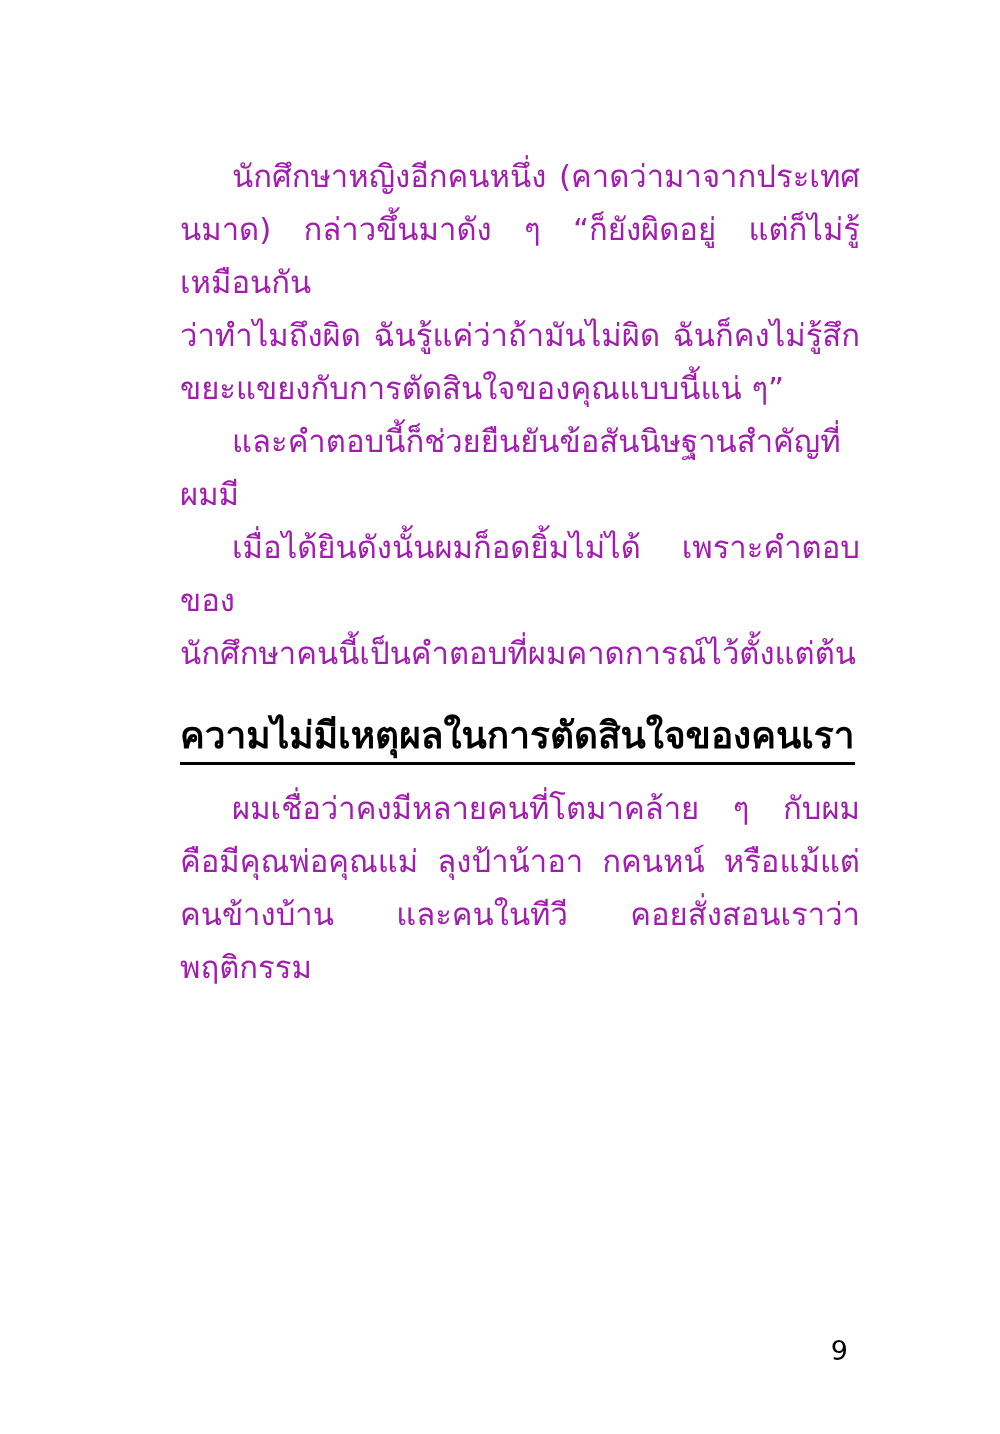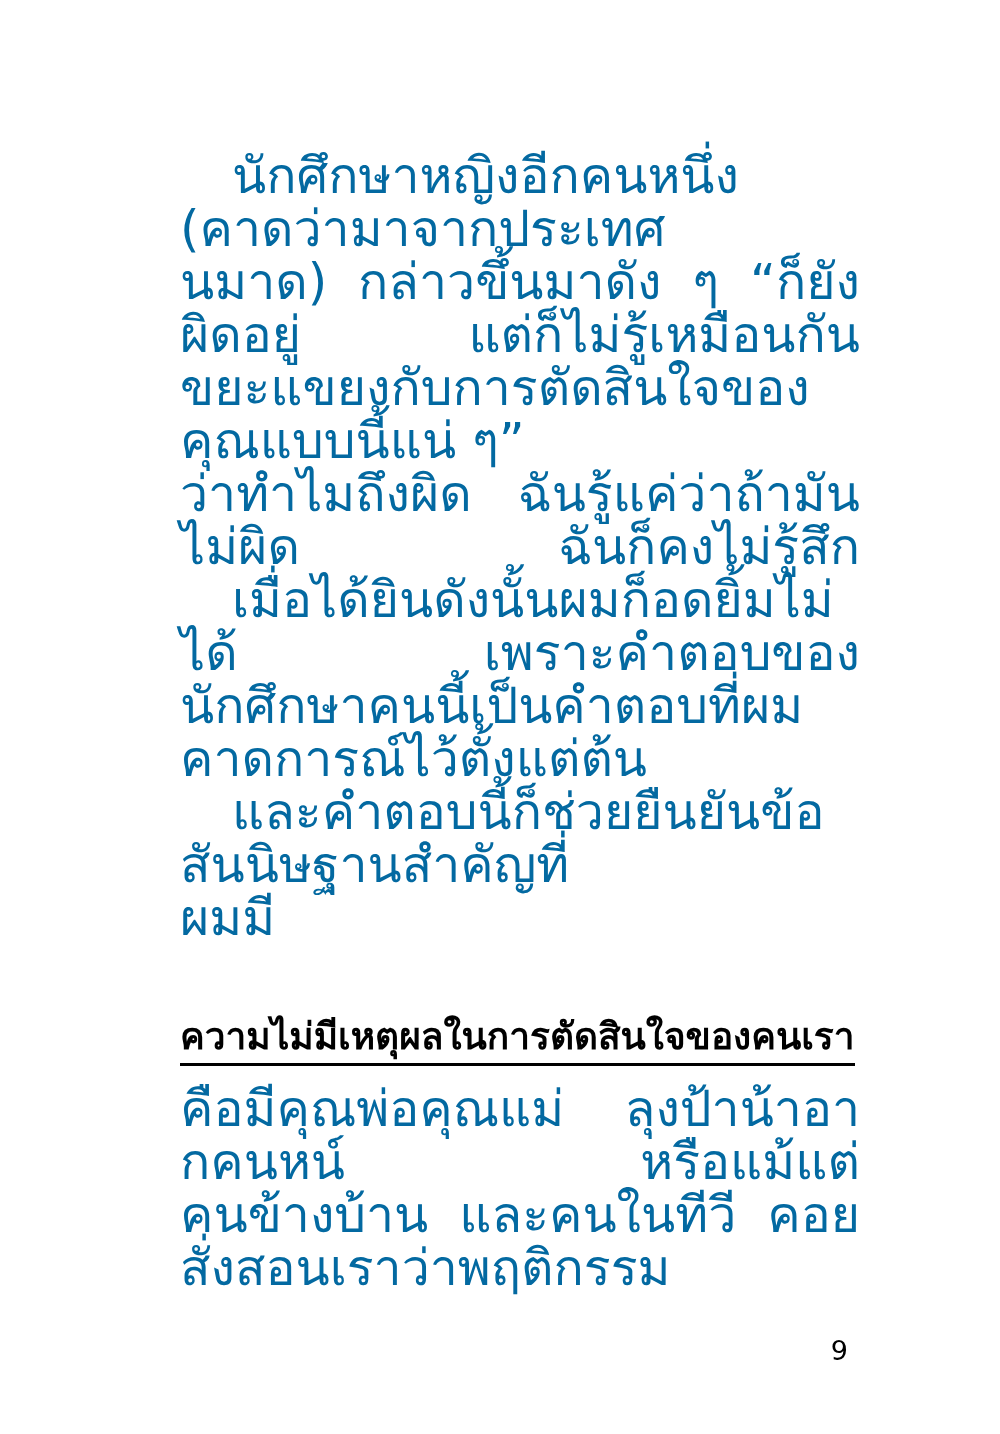--- a/index.html
+++ b/index.html
@@ -19,23 +19,23 @@
   .text-body {
     position: absolute;
     left: 180px;
     top: 150px;
     width: 680px;
   }
   .paragraph {
     margin: 0;
   }
   .line {
-    font-size: 50px;
+    font-size: 31px;
     line-height: 53px;
-    color: #0369a1;
+    color: #a21caf;
     letter-spacing: 0px;
   }
   .line.indent {
     text-indent: 52px;
   }
   .line.just {
     text-align: justify;
     text-align-last: justify;
   }
   .heading {
@@ -43,50 +43,50 @@
     margin-bottom: 14px;
     line-height: 50px;
   }
   .heading-text {
     display: inline-block;
     font-size: 37px;
     font-weight: bold;
     border-bottom: 3px solid #000000;
     padding-bottom: 4px;
     line-height: 44px;
-    margin-top: 36px;
   }
   .page-number {
     position: absolute;
     top: 1336px;
     right: 152px;
     font-size: 27px;
     line-height: 30px;
     color: #000000;
   }
 </style>
 </head>
 <body>
 
 <div class="page">
   <div class="text-body">
       <div class="paragraph">
         <div class="line indent just">นักศึกษาหญิงอีกคนหนึ่ง (คาดว่ามาจากประเทศ</div>
         <div class="line just">นมาด) กล่าวขึ้นมาดัง ๆ “ก็ยังผิดอยู่ แต่ก็ไม่รู้เหมือนกัน</div>
+        <div class="line just">ว่าทำไมถึงผิด ฉันรู้แค่ว่าถ้ามันไม่ผิด ฉันก็คงไม่รู้สึก</div>
         <div class="line">ขยะแขยงกับการตัดสินใจของคุณแบบนี้แน่ ๆ”</div>
-        <div class="line just">ว่าทำไมถึงผิด ฉันรู้แค่ว่าถ้ามันไม่ผิด ฉันก็คงไม่รู้สึก</div>
+      </div>
+      <div class="paragraph">
+        <div class="line indent just">และคำตอบนี้ก็ช่วยยืนยันข้อสันนิษฐานสำคัญที่</div>
+        <div class="line">ผมมี</div>
       </div>
       <div class="paragraph">
         <div class="line indent just">เมื่อได้ยินดังนั้นผมก็อดยิ้มไม่ได้ เพราะคำตอบของ</div>
         <div class="line">นักศึกษาคนนี้เป็นคำตอบที่ผมคาดการณ์ไว้ตั้งแต่ต้น</div>
       </div>
-      <div class="paragraph">
-        <div class="line indent just">และคำตอบนี้ก็ช่วยยืนยันข้อสันนิษฐานสำคัญที่</div>
-        <div class="line">ผมมี</div>
-      </div>
       <div class="heading"><span class="heading-text">ความไม่มีเหตุผลในการตัดสินใจของคนเรา</span></div>
       <div class="paragraph">
+        <div class="line indent just">ผมเชื่อว่าคงมีหลายคนที่โตมาคล้าย ๆ กับผม</div>
         <div class="line just">คือมีคุณพ่อคุณแม่ ลุงป้าน้าอา กคนหน์ หรือแม้แต่</div>
         <div class="line just">คนข้างบ้าน และคนในทีวี คอยสั่งสอนเราว่าพฤติกรรม</div>
       </div>
     </div>
   <div class="page-number">9</div>
 </div>
 
 </body></html>

